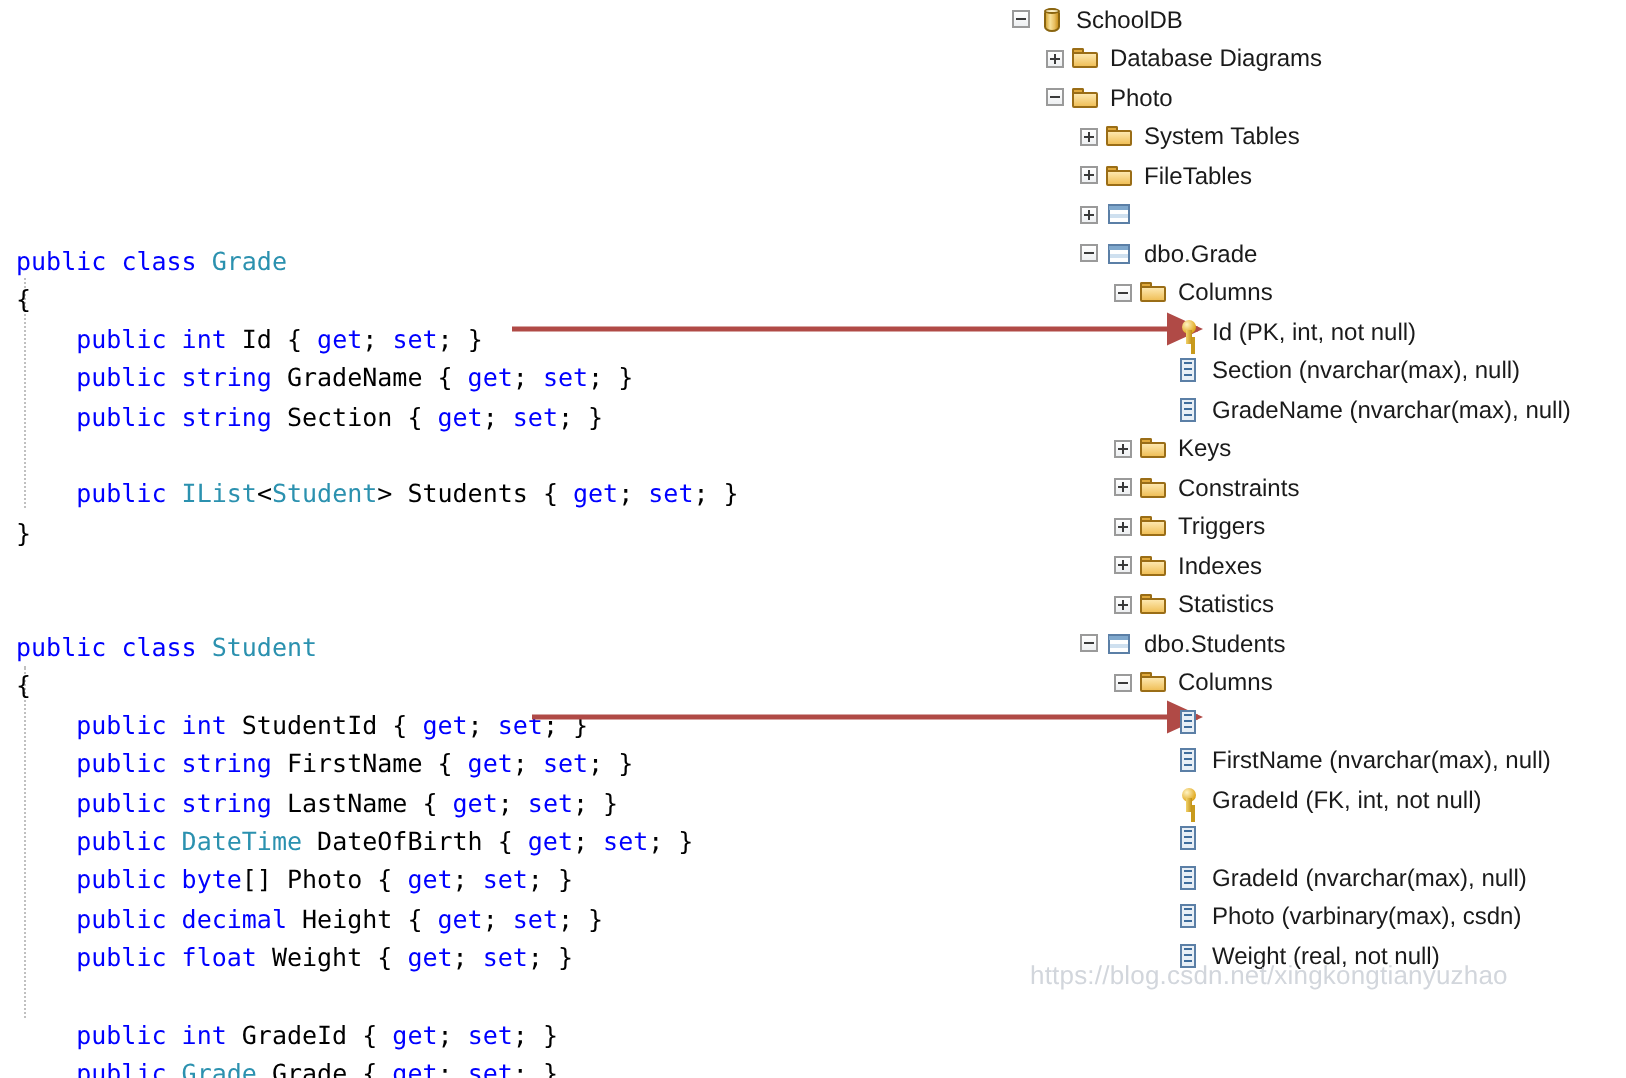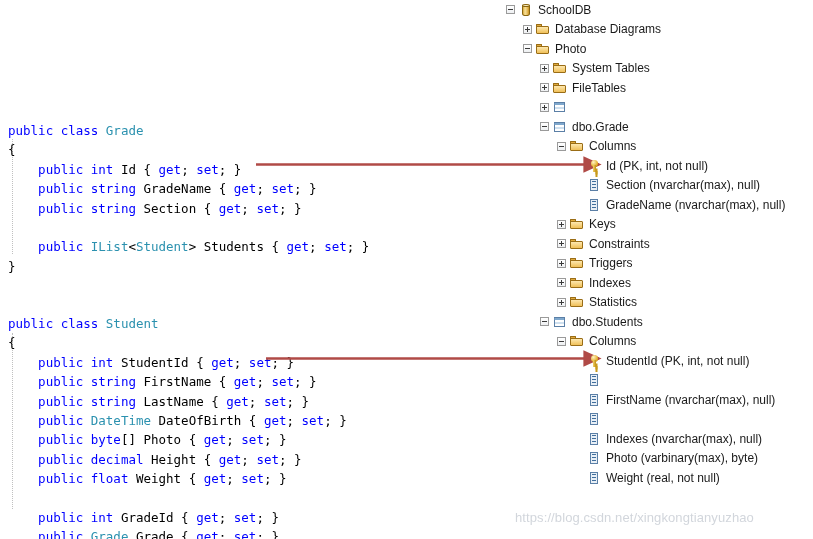--- a/index.html
+++ b/index.html
@@ -213,21 +213,21 @@
     background: linear-gradient(to right, #f2d26a, #c08f14);
     box-shadow: 2px 3px 0 -0.5px #c89a1c, 2px 5.5px 0 -0.5px #c89a1c;
   }
 
   .tree-label { flex: 0 0 auto; }
 
   
   #watermark {
     position: absolute;
     left: 515px;
-    top: 510px;
+    top: 480px;
     font-family: "Liberation Sans", sans-serif;
     font-size: 13px;
     color: #d2d6dc;
     white-space: nowrap;
     letter-spacing: 0.1px;
   }
 </style>
 </head>
 <body>
 
@@ -367,50 +367,50 @@
     </div>
     <div class="tree-row">
       <span class="tree-indent" style="width: 51px;"></span>
       <span class="expander minus"></span>
       <span class="ico ico-folder"></span>
       <span class="tree-label">Columns</span>
     </div>
     <div class="tree-row">
       <span class="tree-indent" style="width: 68px;"></span>
       <span class="expander none"></span>
+      <span class="ico ico-col"></span>
+    </div>
+    <div class="tree-row">
+      <span class="tree-indent" style="width: 68px;"></span>
+      <span class="expander none"></span>
+      <span class="ico ico-col"></span>
+      <span class="tree-label">FirstName (nvarchar(max), null)</span>
+    </div>
+    <div class="tree-row">
+      <span class="tree-indent" style="width: 68px;"></span>
+      <span class="expander none"></span>
       <span class="ico ico-key"></span>
-      <span class="tree-label">StudentId (PK, int, not null)</span>
-    </div>
-    <div class="tree-row">
-      <span class="tree-indent" style="width: 68px;"></span>
-      <span class="expander none"></span>
-      <span class="ico ico-col"></span>
-    </div>
-    <div class="tree-row">
-      <span class="tree-indent" style="width: 68px;"></span>
-      <span class="expander none"></span>
-      <span class="ico ico-col"></span>
-      <span class="tree-label">FirstName (nvarchar(max), null)</span>
-    </div>
-    <div class="tree-row">
-      <span class="tree-indent" style="width: 68px;"></span>
-      <span class="expander none"></span>
-      <span class="ico ico-col"></span>
-    </div>
-    <div class="tree-row">
-      <span class="tree-indent" style="width: 68px;"></span>
-      <span class="expander none"></span>
-      <span class="ico ico-col"></span>
-      <span class="tree-label">Indexes (nvarchar(max), null)</span>
-    </div>
-    <div class="tree-row">
-      <span class="tree-indent" style="width: 68px;"></span>
-      <span class="expander none"></span>
-      <span class="ico ico-col"></span>
-      <span class="tree-label">Photo (varbinary(max), byte)</span>
+      <span class="tree-label">GradeId (FK, int, not null)</span>
+    </div>
+    <div class="tree-row">
+      <span class="tree-indent" style="width: 68px;"></span>
+      <span class="expander none"></span>
+      <span class="ico ico-col"></span>
+    </div>
+    <div class="tree-row">
+      <span class="tree-indent" style="width: 68px;"></span>
+      <span class="expander none"></span>
+      <span class="ico ico-col"></span>
+      <span class="tree-label">GradeId (nvarchar(max), null)</span>
+    </div>
+    <div class="tree-row">
+      <span class="tree-indent" style="width: 68px;"></span>
+      <span class="expander none"></span>
+      <span class="ico ico-col"></span>
+      <span class="tree-label">Photo (varbinary(max), csdn)</span>
     </div>
     <div class="tree-row">
       <span class="tree-indent" style="width: 68px;"></span>
       <span class="expander none"></span>
       <span class="ico ico-col"></span>
       <span class="tree-label">Weight (real, not null)</span>
     </div>
   </div>
 
 <div id="watermark">https://blog.csdn.net/xingkongtianyuzhao</div>

